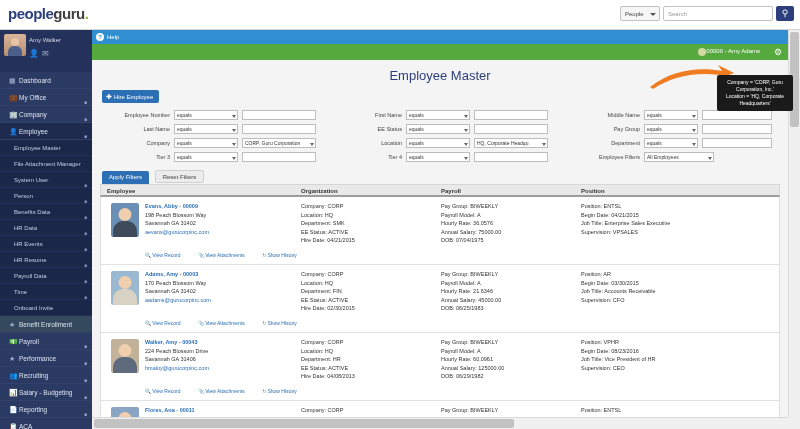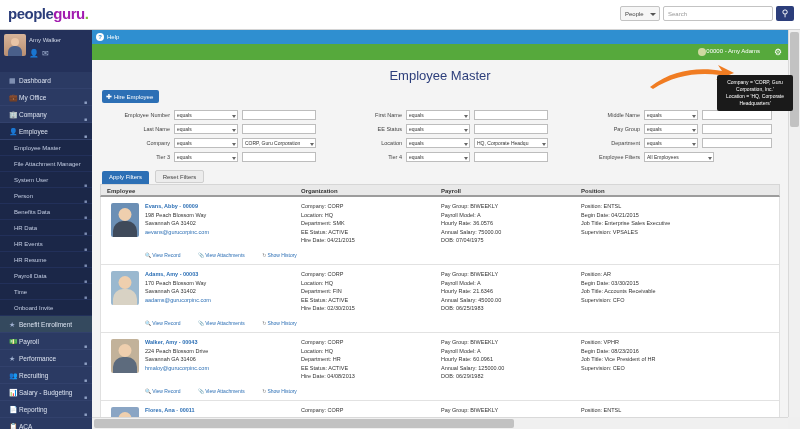--- a/index.html
+++ b/index.html
@@ -8,21 +8,21 @@
     width:800px; height:429px; overflow:hidden;
     font-family:"Liberation Sans", sans-serif;
     font-size:6px; color:#333; background:#fff;
   }
   .app { position:relative; width:800px; height:429px; background:#e8e8e8; }
 
   
   .topbar { position:absolute; left:0; top:0; width:800px; height:30px; background:#ffffff; border-bottom:1px solid #d4d4d4; }
   .logo { position:absolute; left:8px; top:5px; font-size:15px; font-weight:bold; letter-spacing:-0.5px; }
   .logo .people { color:#2c3e7b; }
-  .logo .guru { color:#a21caf; }
+  .logo .guru { color:#404040; }
   .logo .dot { color:#7bbf3a; }
   .topbar-right { position:absolute; right:6px; top:6px; display:flex; align-items:center; gap:3px; }
   .sel-people {
     height:15px; min-width:40px; border:1px solid #c3c3c3; background:#f6f6f6;
     font-size:6px; color:#444; padding:0 10px 0 4px; line-height:14px; position:relative; border-radius:2px;
   }
   .sel-people .caret { position:absolute; right:3px; top:6px; border-left:3px solid transparent; border-right:3px solid transparent; border-top:3px solid #555; }
   .search-box { height:15px; width:110px; border:1px solid #c3c3c3; background:#fff; font-size:6px; color:#999; padding:0 4px; line-height:14px; border-radius:2px; }
   .search-btn { height:15px; width:18px; background:#2c3e7b; color:#fff; border-radius:2px; text-align:center; line-height:15px; font-size:9px; }
 

